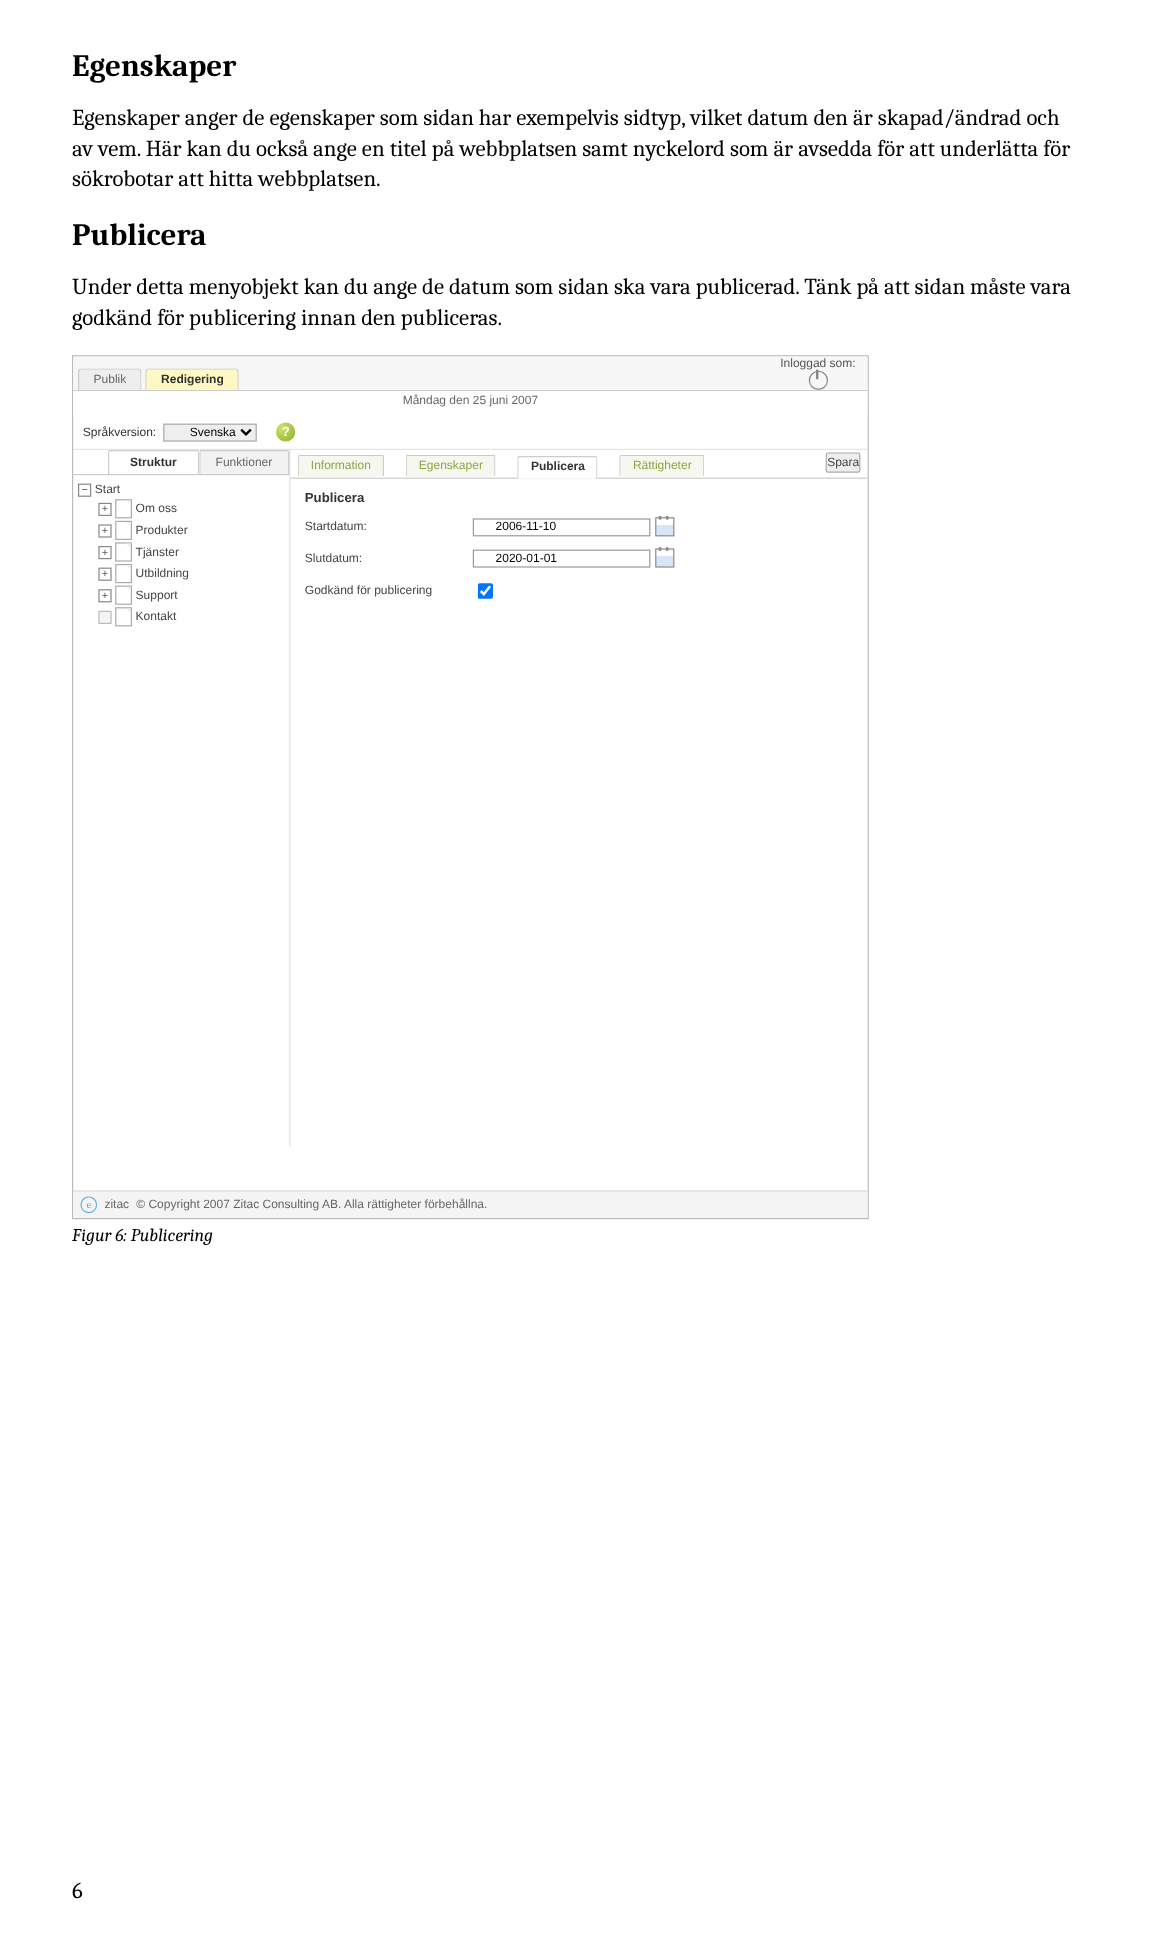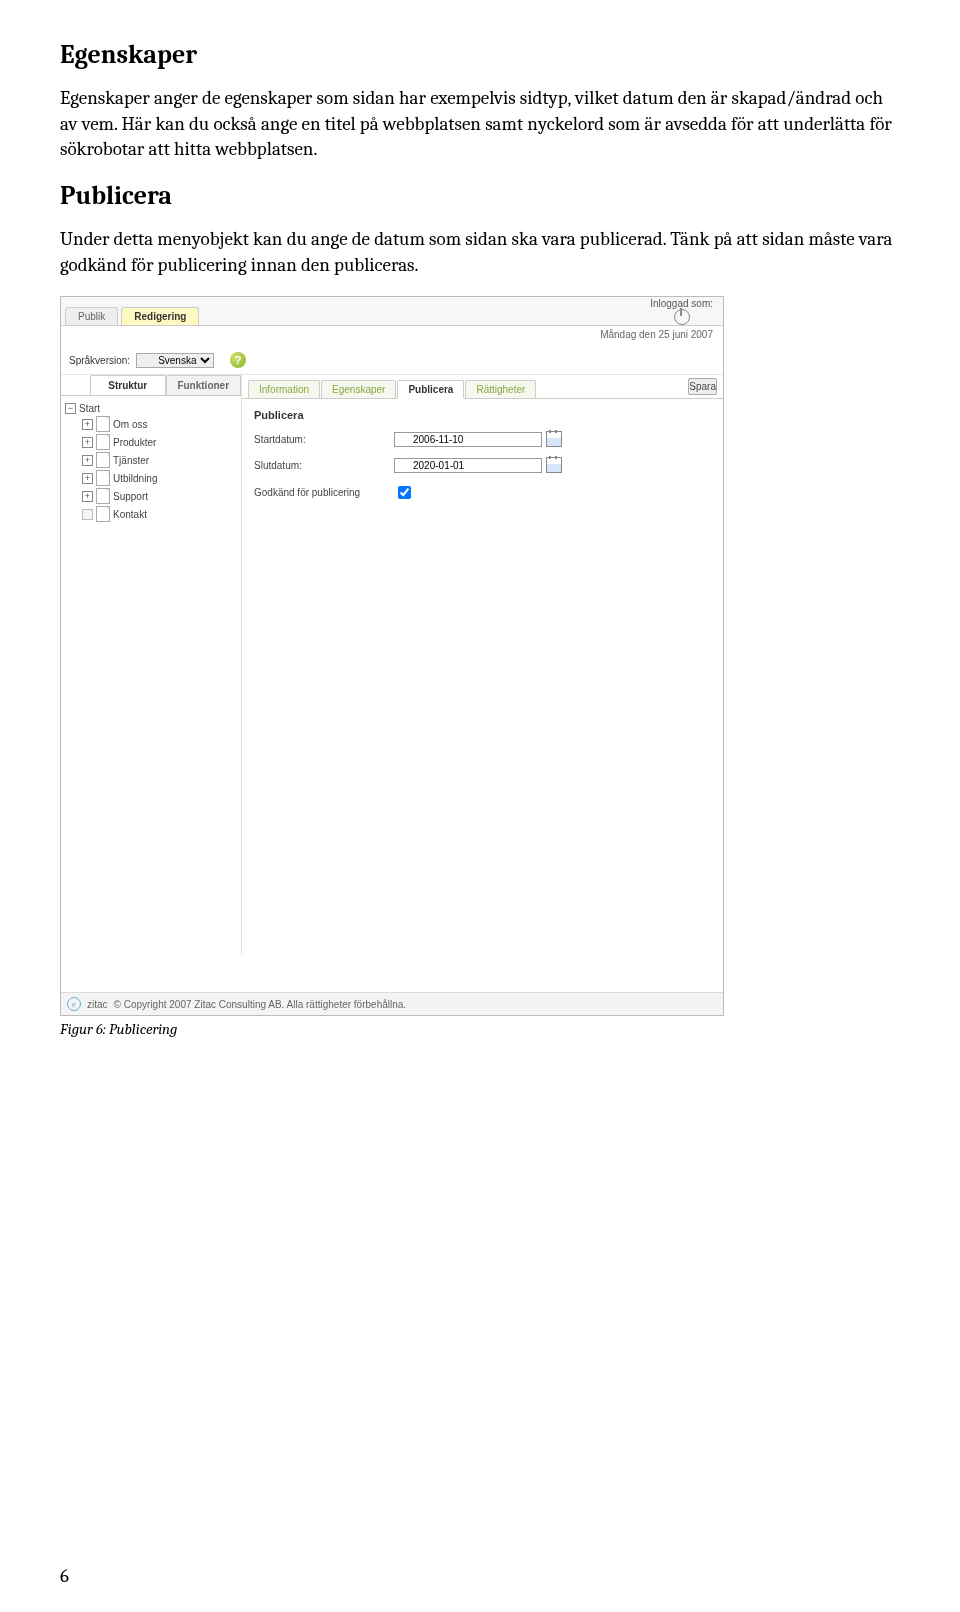--- a/index.html
+++ b/index.html
@@ -90,21 +90,21 @@
   .power-icon:after {
     content: "";
     position: absolute;
     top: -2px; left: 5px;
     width: 2px; height: 8px;
     background: #888;
   }
 
   
   .date-bar {
-    text-align: right;
+    text-align: center;
     padding: 3px 10px;
     font-size: 10px;
     color: #666;
     background: #fff;
     height: 14px;
   }
 
   
   .banner {
     height: 48px;
@@ -182,21 +182,20 @@
   .left-tab {
     flex: 1;
     text-align: center;
     padding: 4px 0;
     font-size: 10px;
     border: 1px solid #ccc;
     border-bottom: none;
     background: #f2f2f2;
     color: #666;
     border-radius: 2px 2px 0 0;
-    font-weight: bold;
   }
   .left-tab.active {
     background: #fff;
     color: #333;
     font-weight: bold;
   }
 
   
   .tree {
     padding: 6px 4px;
@@ -230,22 +229,22 @@
     content: "";
     position: absolute;
     top:0; right:0;
     border-top: 4px solid #eee;
     border-left: 4px solid transparent;
   }
 
   
   .content-tabs {
     display: flex;
-    align-items: center;
-    gap: 1px;
+    align-items: flex-start;
+    gap: 18px;
     padding: 4px 6px 0 6px;
     border-bottom: 1px solid #ccc;
     position: relative;
   }
   .c-tab {
     padding: 3px 10px;
     border: 1px solid #ccc;
     border-bottom: none;
     font-size: 10px;
     color: #8aa640;

